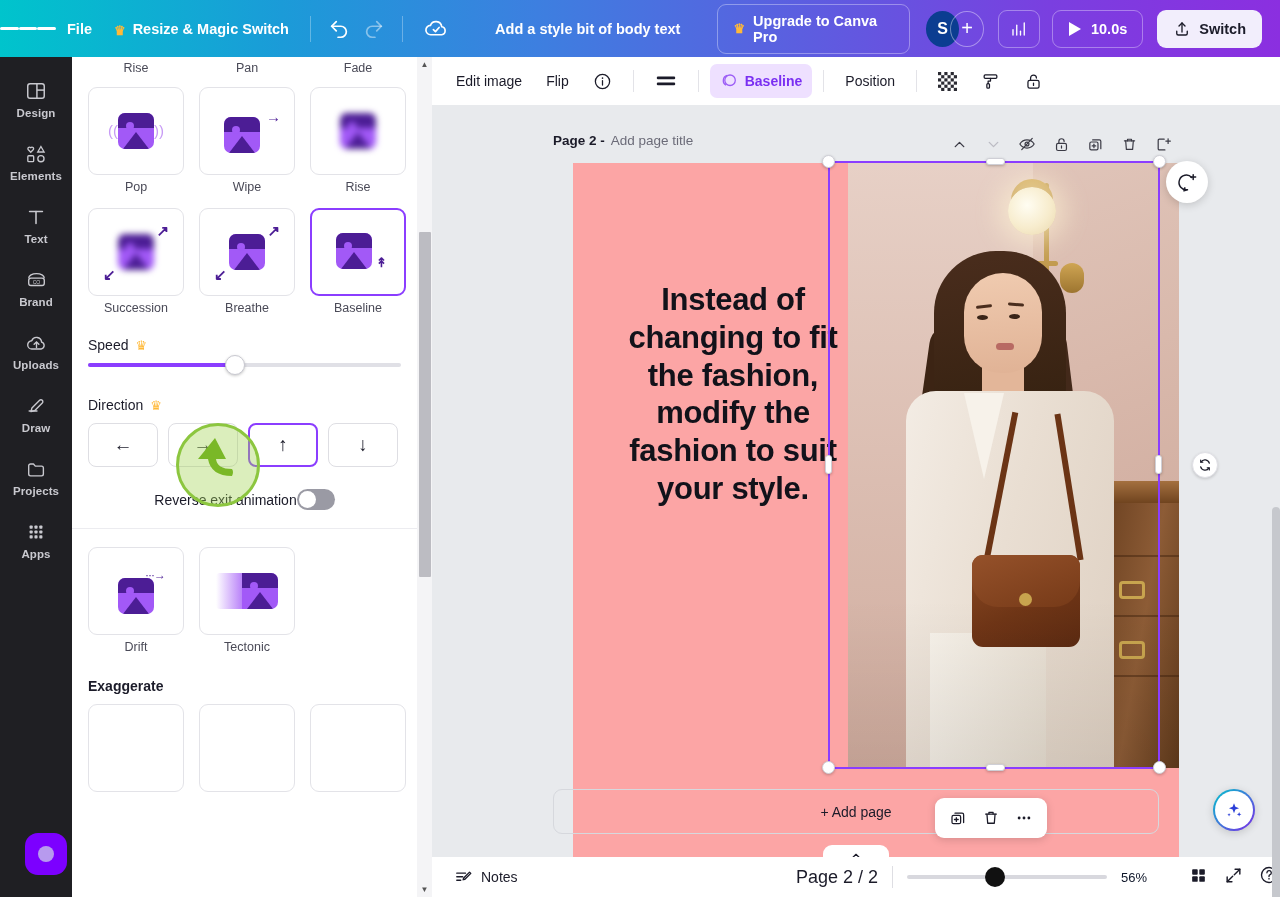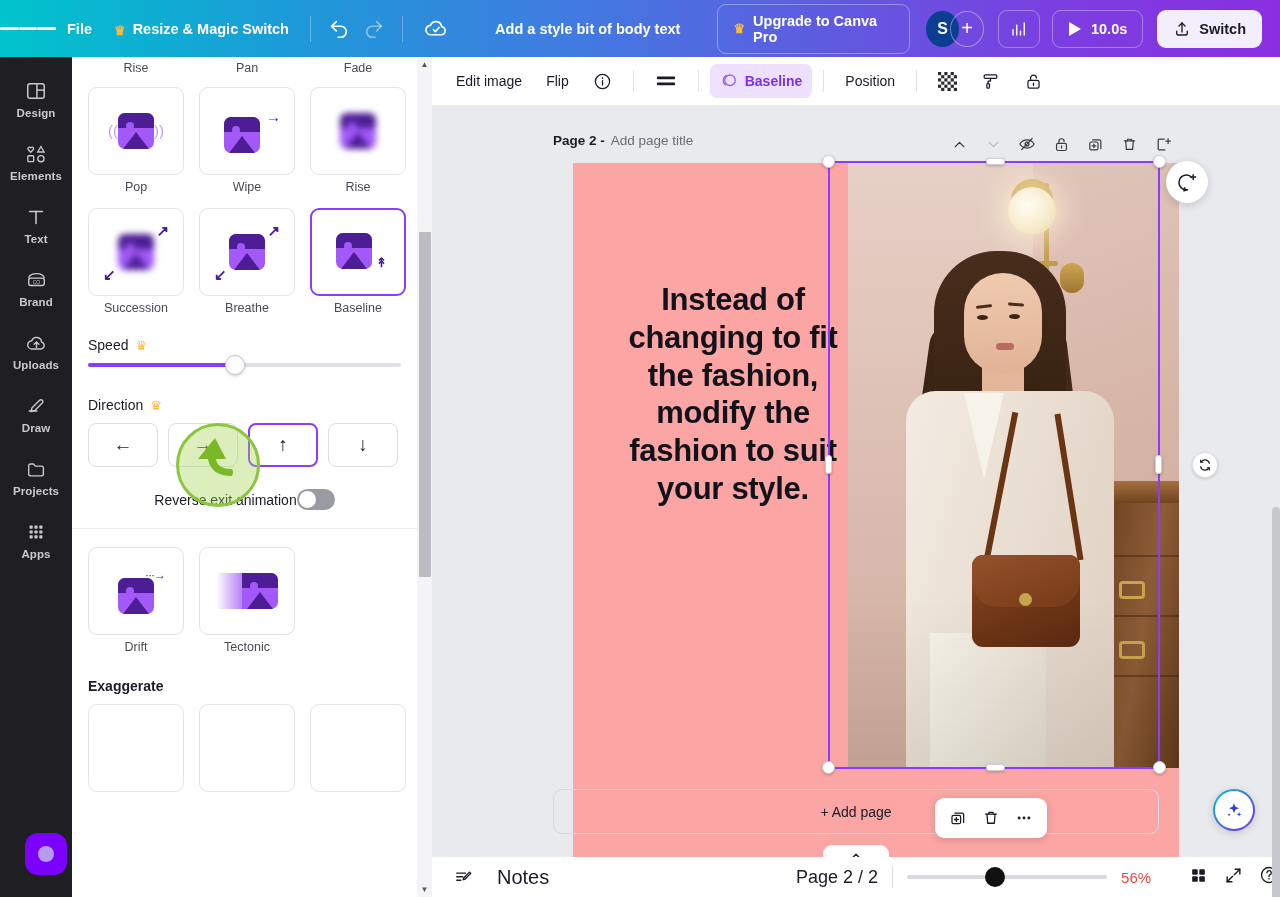--- a/index.html
+++ b/index.html
@@ -240,21 +240,21 @@
   .fbtn{width:30px;height:30px;display:flex;align-items:center;justify-content:center;cursor:pointer;border-radius:6px;color:#1b1b29;}
   .collapse{
     position:absolute;left:823px;top:845px;width:66px;height:22px;background:#fff;
     border-radius:9px 9px 0 0;display:flex;align-items:center;justify-content:center;cursor:pointer;z-index:17;
   }
 
   .statusbar{
     position:absolute;left:432px;top:857px;width:848px;height:40px;background:#fff;
     display:flex;align-items:center;z-index:18;
   }
-  .notes{display:flex;align-items:center;gap:24px;margin-left:22px;font-size:20px;color:#1b1b29;cursor:pointer;}
+  .notes{display:flex;align-items:center;gap:8px;margin-left:22px;font-size:14px;color:#1b1b29;cursor:pointer;}
   .zoomarea{position:absolute;left:calc(50% - 60px);display:flex;align-items:center;gap:14px;}
   .zslider{position:relative;width:200px;height:4px;background:#d8d8de;border-radius:3px;cursor:pointer;}
   .zknob{position:absolute;left:78px;top:-8px;width:20px;height:20px;border-radius:50%;background:#111;}
   .magicbtn{
     position:absolute;left:1213px;top:789px;width:42px;height:42px;border-radius:50%;
     background:#fff;border:2px solid transparent;
     background-image:linear-gradient(#fff,#fff),linear-gradient(135deg,#00c4cc,#7d2ae8);
     background-origin:border-box;background-clip:padding-box,border-box;
     display:flex;align-items:center;justify-content:center;cursor:pointer;z-index:20;
     box-shadow:0 2px 9px rgba(0,0,0,.16);
@@ -817,21 +817,21 @@
           <path d="M19.6 5.2l1.6 1.6-7.4 7.4-2.2.6.6-2.2z"></path>
         </svg>
       <span>Notes</span>
     </div>
     <div class="zoomarea">
       <span style="font-size:18px;color:#1b1b29">Page 2 / 2</span>
       <div style="width:1px;height:22px;background:#dedee3"></div>
       <div class="zslider">
         <div class="zknob"></div>
       </div>
-      <span style="font-size:15px;color:#ef4444;min-width:38px">56%</span>
+      <span style="font-size:13px;color:#0f172a;min-width:38px">56%</span>
       <div style="display:flex;align-items:center;gap:16px;margin-left:16px">
         <div>
           <svg width="19" height="19" viewBox="0 0 24 24" fill="#1b1b29">
               <rect x="4" y="4" width="7" height="7" rx="1.2"></rect>
               <rect x="13" y="4" width="7" height="7" rx="1.2"></rect>
               <rect x="4" y="13" width="7" height="7" rx="1.2"></rect>
               <rect x="13" y="13" width="7" height="7" rx="1.2"></rect>
             </svg>
         </div>
         <div>

